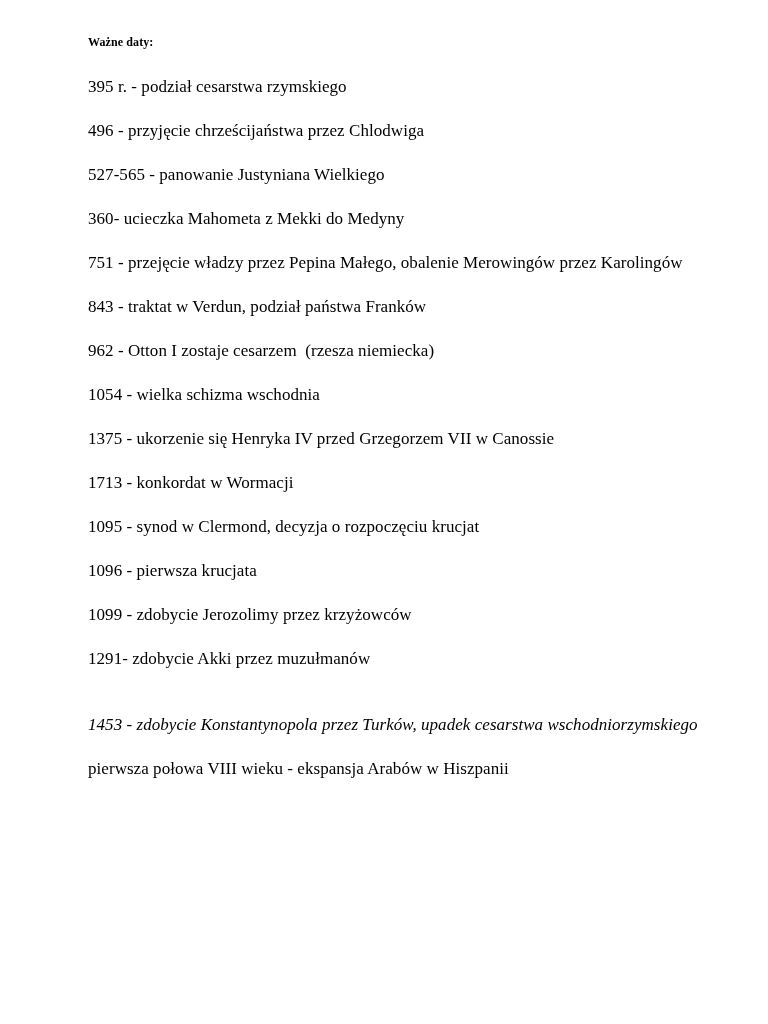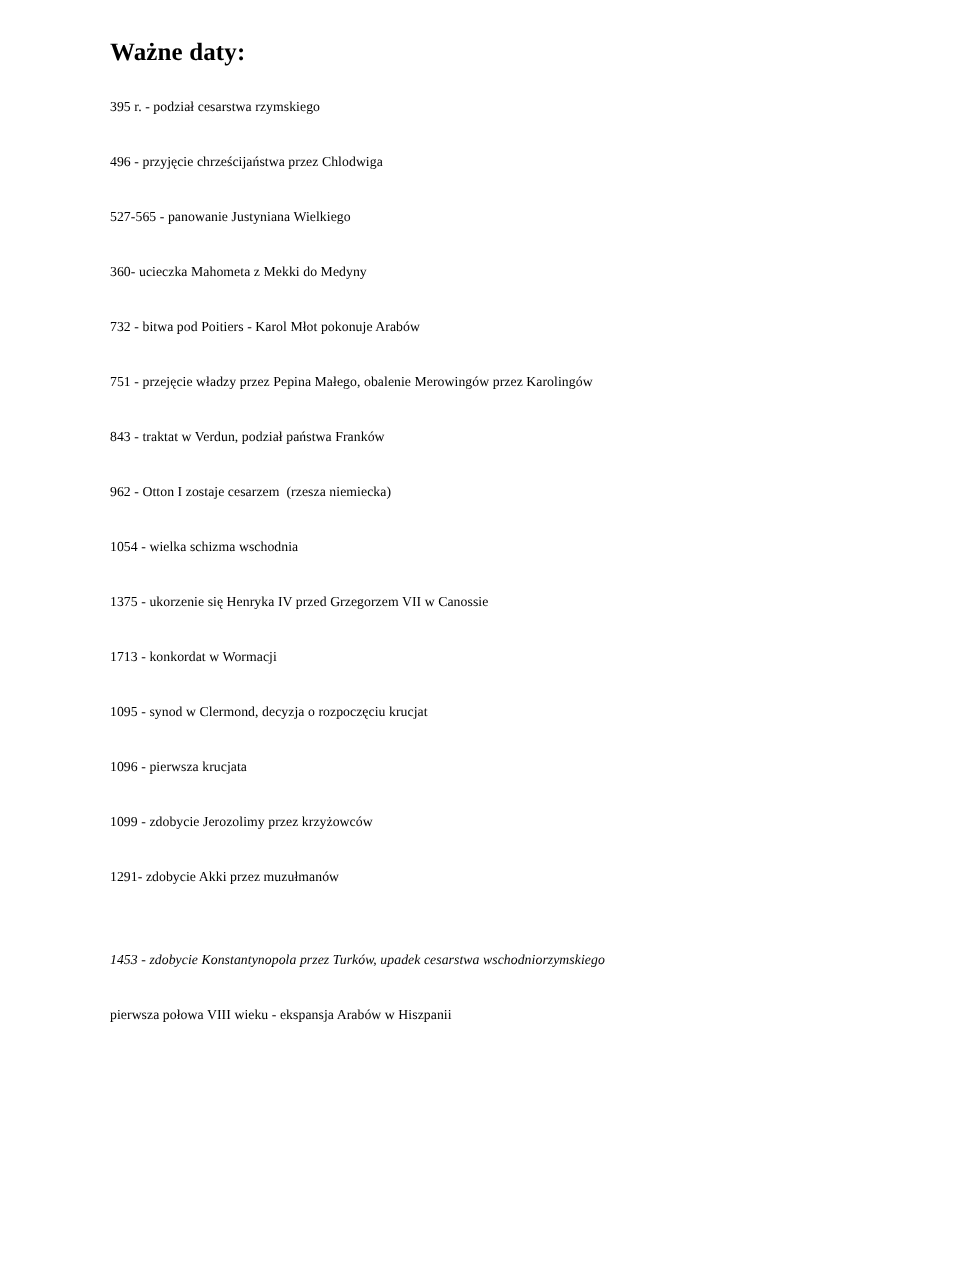--- a/index.html
+++ b/index.html
@@ -18,30 +18,30 @@
   }
   .page {
     position: relative;
     width: 768px;
     height: 1024px;
     background: #ffffff;
     box-sizing: border-box;
     padding: 30px 60px 0 88px;
   }
   .doc-heading {
-    font-size: 20px;
+    font-size: 12px;
     font-weight: bold;
     line-height: 25px;
     margin: 0;
     padding: 0;
     letter-spacing: 0.1px;
     white-space: pre-wrap;
   }
   .entry {
-    font-size: 11px;
+    font-size: 17px;
     font-weight: normal;
     line-height: 25px;
     margin: 0;
     padding: 0;
     white-space: pre-wrap;
     letter-spacing: 0.05px;
   }
   
   .gap-normal { margin-top: 19px; }
   
@@ -56,21 +56,20 @@
 <body>
 
 <div class="page">
   <h1 class="doc-heading">Ważne daty:</h1>
 
   <div class="entries-list">
       <p class="entry gap-normal">395 r. - podział cesarstwa rzymskiego</p>
       <p class="entry gap-normal">496 - przyjęcie chrześcijaństwa przez Chlodwiga</p>
       <p class="entry gap-normal">527-565 - panowanie Justyniana Wielkiego</p>
       <p class="entry gap-normal">360- ucieczka Mahometa z Mekki do Medyny</p>
-      <p class="entry gap-normal">732 - bitwa pod Poitiers - Karol Młot pokonuje Arabów</p>
       <p class="entry gap-normal">751 - przejęcie władzy przez Pepina Małego, obalenie Merowingów przez Karolingów</p>
       <p class="entry gap-normal">843 - traktat w Verdun, podział państwa Franków</p>
       <p class="entry gap-normal">962 - Otton I zostaje cesarzem  (rzesza niemiecka)</p>
       <p class="entry gap-normal">1054 - wielka schizma wschodnia</p>
       <p class="entry gap-normal">1375 - ukorzenie się Henryka IV przed Grzegorzem VII w Canossie</p>
       <p class="entry gap-normal">1713 - konkordat w Wormacji</p>
       <p class="entry gap-normal">1095 - synod w Clermond, decyzja o rozpoczęciu krucjat</p>
       <p class="entry gap-normal">1096 - pierwsza krucjata</p>
       <p class="entry gap-normal">1099 - zdobycie Jerozolimy przez krzyżowców</p>
       <p class="entry gap-normal">1291- zdobycie Akki przez muzułmanów</p>

